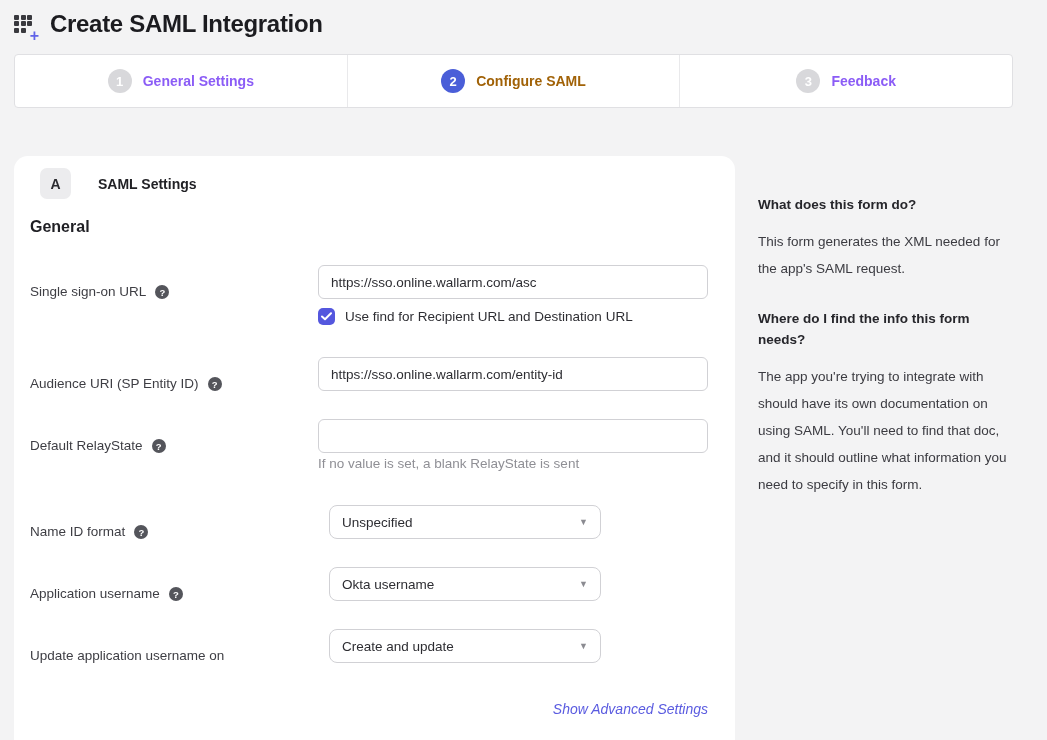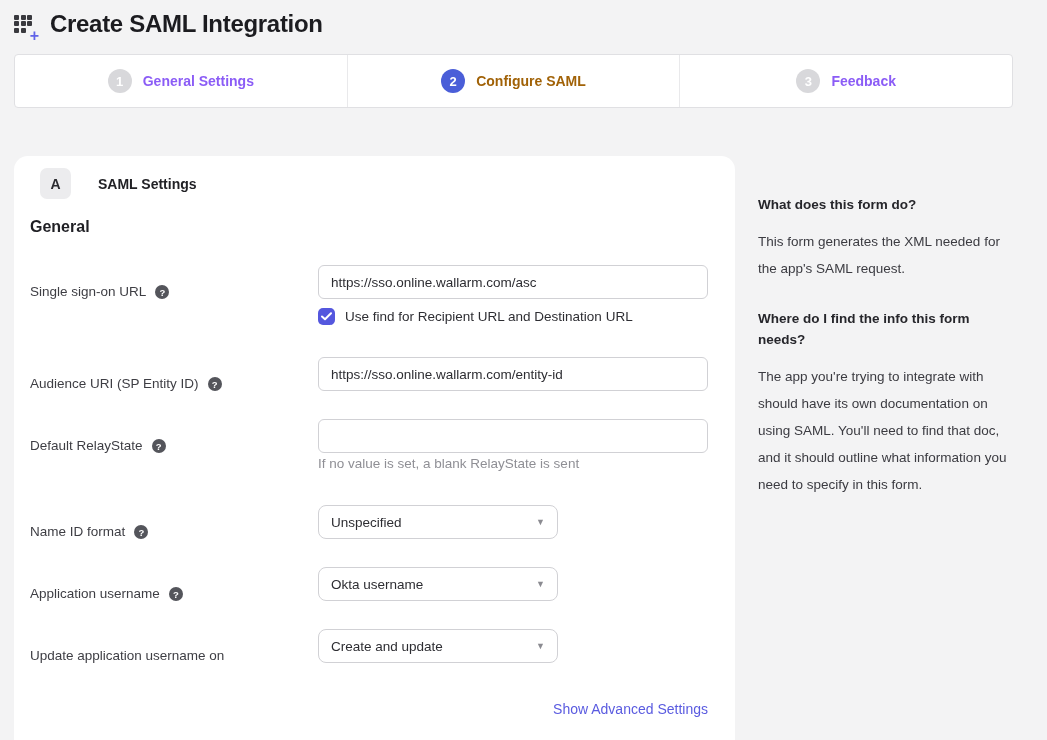--- a/index.html
+++ b/index.html
@@ -35,24 +35,24 @@
   .help{width:14px;height:14px;border-radius:50%;background:#54555b;color:#fff;font-size:9.5px;font-weight:700;display:inline-flex;align-items:center;justify-content:center;cursor:pointer;}
 
   .text-input{position:absolute;left:304px;width:390px;height:34px;box-sizing:border-box;border:1px solid #d1d1d5;border-radius:6px;padding:0 12px;font-size:13.5px;color:#2d2d32;font-family:inherit;background:#fff;outline:none;}
 
   .checkbox-row{position:absolute;left:304px;top:152px;display:flex;align-items:center;gap:10px;}
   .checkbox{width:17px;height:17px;background:var(--checkbox,#5457de);border-radius:5px;display:flex;align-items:center;justify-content:center;cursor:pointer;flex:none;}
   .checkbox-label{font-size:13.5px;color:#2e2e33;}
 
   .hint{position:absolute;left:304px;top:300px;font-size:13.5px;color:#8f8f95;}
 
-  .select{position:absolute;left:304px;width:240px;height:34px;box-sizing:border-box;border:1px solid #d1d1d5;border-radius:8px;padding:0 12px;font-size:13.5px;color:#2d2d32;background:#fff;display:flex;align-items:center;justify-content:space-between;cursor:pointer;}
+  .select{position:absolute;left:315px;width:272px;height:34px;box-sizing:border-box;border:1px solid #d1d1d5;border-radius:8px;padding:0 12px;font-size:13.5px;color:#2d2d32;background:#fff;display:flex;align-items:center;justify-content:space-between;cursor:pointer;}
   .caret{color:#8b8b91;font-size:9px;line-height:1;}
 
-  .adv-link{position:absolute;right:27px;top:545px;font-size:14px;color:var(--link,#5a5be0);cursor:pointer;text-decoration:none;}
+  .adv-link{position:absolute;right:27px;top:545px;font-size:14px;color:var(--link,#5a5be0);cursor:pointer;text-decoration:none;font-style:italic;}
 
   
   .y-sso{top:109px;}
   .y-aud{top:201px;}
   .y-relay{top:263px;}
   .y-nameid{top:349px;}
   .y-appuser{top:411px;}
   .y-update{top:473px;}
 
   

